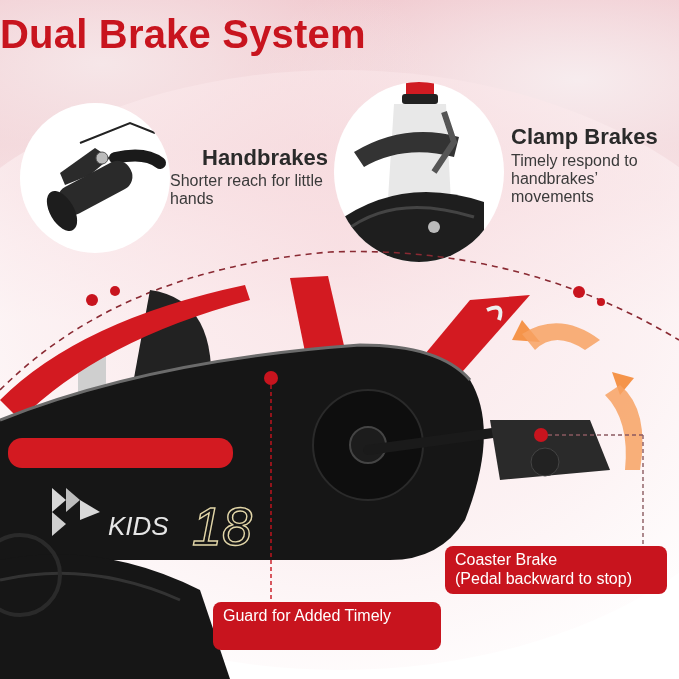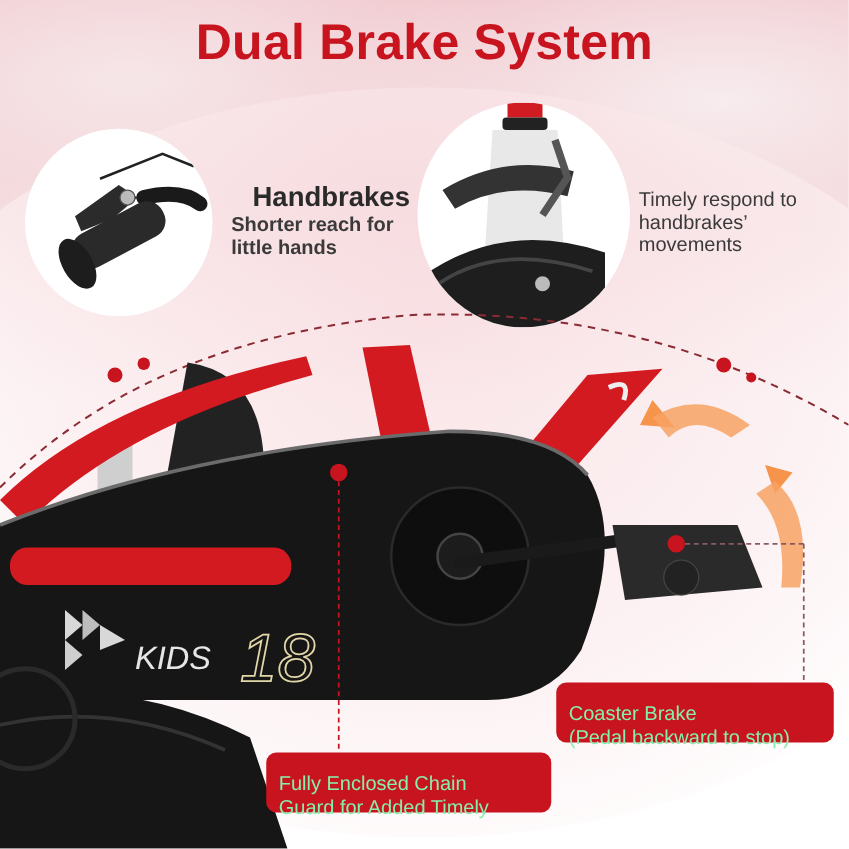--- a/index.html
+++ b/index.html
@@ -4,32 +4,32 @@
   <style>
     html, body { margin:0; padding:0; }
     body { width:679px; height:679px; overflow:hidden; position:relative; background:#fff; font-family:"Liberation Sans", sans-serif; }
     .stage { position:absolute; left:0; top:0; width:679px; height:679px; overflow:hidden; }
     .bg-top { position:absolute; left:0; top:0; width:679px; height:320px;
       background: radial-gradient(ellipse at 15% 20%, #f6e6e8 0%, rgba(246,230,232,0) 40%),
                   radial-gradient(ellipse at 85% 25%, #f7ecee 0%, rgba(247,236,238,0) 40%),
                   linear-gradient(180deg, #f0c6cc 0%, #f3d3d7 45%, #fbeef0 75%, #ffffff 100%); }
     .bg-arc { position:absolute; left:-120px; top:70px; width:920px; height:600px; border-radius:50%;
       background: radial-gradient(ellipse at 50% 30%, #f7d9dd 0%, #fbecee 50%, #ffffff 80%); opacity:0.7; }
-    .title { position:absolute; left:0; width:679px; top:12px; text-align:center; color:#c8141e;
+    .title { position:absolute; left:0; width:679px; top:12px; text-align:left; color:#c8141e;
       font-family:"Liberation Sans", sans-serif; font-weight:bold; font-size:40px; letter-spacing:0.2px; }
     .circle { position:absolute; border-radius:50%; background:#fff; overflow:hidden; }
     .c1 { left:20px; top:103px; width:150px; height:150px; }
     .c2 { left:334px; top:82px; width:170px; height:180px; }
     .feature-title { position:absolute; font-weight:bold; color:#2a2a2a; font-size:22px; }
     .feature-desc { position:absolute; color:#3a3a3a; font-size:16px; line-height:18px; }
     .ft1 { left:183px; top:145px;margin-left:19px; }
-    .fd1 { left:185px; top:172px; width:160px;font-weight:bold; }
+    .fd1 { left:170px; top:172px; width:160px; }
     .ft2 { left:511px; top:124px; }
     .fd2 { left:511px; top:152px; width:170px; }
-    .label-box { position:absolute; background:#c8141e; color:#86efac; border-radius:8px; font-size:16px; line-height:19px; padding:16px 10px; box-sizing:border-box; }
+    .label-box { position:absolute; background:#c8141e; color:#ffffff; border-radius:8px; font-size:16px; line-height:19px; padding:4px 10px; box-sizing:border-box; }
     .lb1 { left:445px; top:546px; width:222px; height:48px; }
     .lb2 { left:213px; top:602px; width:228px; height:48px; }
     svg.scene { position:absolute; left:0; top:0; }
   </style>
 </head>
 <body>
 
 <div class="stage">
   <div class="bg-top"></div>
   <div class="bg-arc"></div>
@@ -54,20 +54,21 @@
       <rect x="72" y="0" width="28" height="12" fill="#d01b22"></rect>
       <rect x="68" y="12" width="36" height="10" rx="3" fill="#222"></rect>
       <path d="M60 22 L112 22 L120 180 L50 180 Z" fill="#e8e8e8"></path>
       <path d="M20 70 Q70 40 125 55 L120 75 Q70 62 30 85 Z" fill="#333"></path>
       <path d="M110 30 L120 60 L100 90" stroke="#555" stroke-width="6" fill="none"></path>
       <path d="M-10 150 Q60 90 150 120 L150 180 L-10 180 Z" fill="#1e1e1e"></path>
       <path d="M10 150 Q60 110 140 135" stroke="#444" stroke-width="3" fill="none"></path>
       <circle cx="100" cy="145" r="6" fill="#bbb"></circle>
     </svg>
   </div>
+  <div class="feature-title ft2">Clamp Brakes</div>
   <div class="feature-desc fd2">Timely respond to handbrakes’ movements</div>
 
   <svg class="scene" width="679" height="679" viewBox="0 0 679 679">
 
     <path d="M0 390 Q120 270 330 252 Q520 245 679 340" stroke="#8a2a33" stroke-width="1.6" stroke-dasharray="6 5" fill="none"></path>
     <circle cx="92" cy="300" r="6" fill="#c8141e"></circle>
     <circle cx="115" cy="291" r="5" fill="#c8141e"></circle>
     <circle cx="579" cy="292" r="6" fill="#c8141e"></circle>
     <circle cx="601" cy="302" r="4" fill="#c8141e"></circle>
 
@@ -114,16 +115,15 @@
     <circle cx="541" cy="435" r="7" fill="#c8141e"></circle>
     <line x1="548" y1="435" x2="643" y2="435" stroke="#8a5a60" stroke-width="1.4" stroke-dasharray="4 3"></line>
     <line x1="643" y1="435" x2="643" y2="546" stroke="#8a5a60" stroke-width="1.4" stroke-dasharray="4 3"></line>
   </svg>
 
   <div class="label-box lb1">
     <div>Coaster Brake</div>
     <div>(Pedal backward to stop)</div>
   </div>
   <div class="label-box lb2">
-    <div>Fully Enclosed Chain</div>
     <div>Guard for Added Timely</div>
   </div>
 </div>
 
 </body></html>

